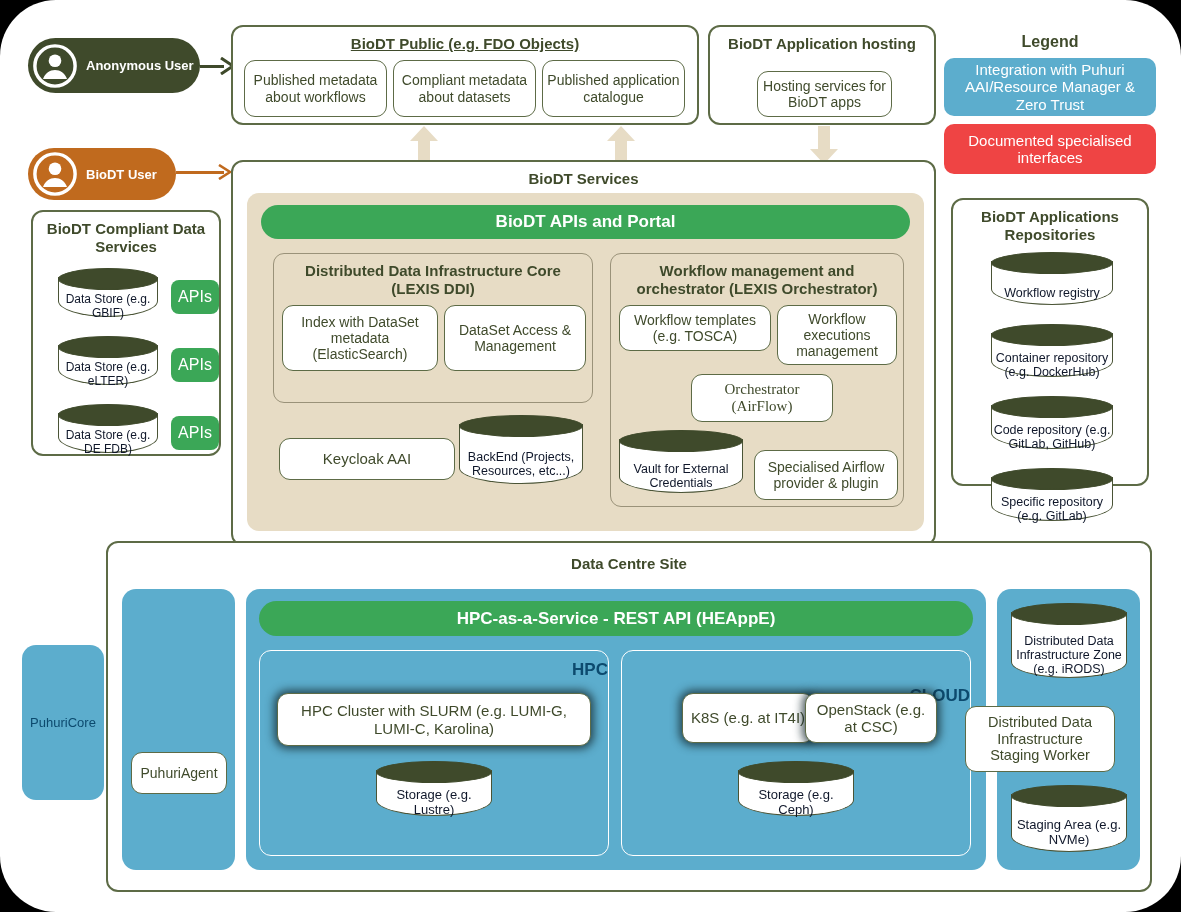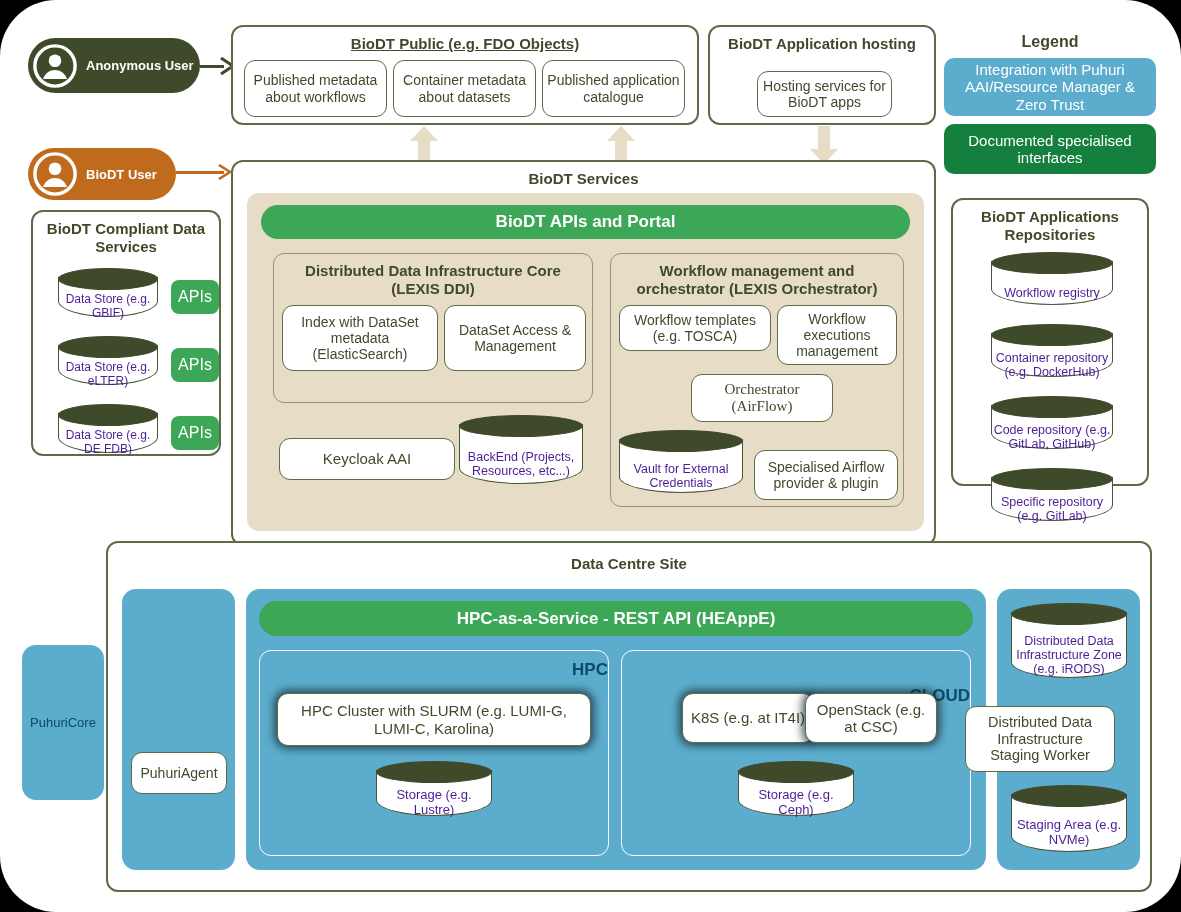--- a/index.html
+++ b/index.html
@@ -56,21 +56,21 @@
   .cyl .top {
     position: absolute; left: 0; right: 0; top: 0; height: 22px;
     background: #3f4a2b;
     border: 1.6px solid #3f4a2b;
     border-radius: 50%;
     box-sizing: border-box;
   }
   .cyl .lbl {
     position: absolute; left: 2px; right: 2px; top: 24px; bottom: 4px;
     display: flex; align-items: center; justify-content: center;
-    text-align: center; line-height: 1.14; color: #4c1d95;
+    text-align: center; line-height: 1.14; color: #0f172a;
   }
 
   
   .userpill {
     border-radius: 999px;
     display: flex;
     align-items: center;
     padding-left: 4px;
   }
   .userpill .label {
@@ -142,21 +142,21 @@
   <div class="abs" style="left:176px; top:168px; width:56px; height:10px; color:#c06a1e;">
     <div class="arrow-line abs" style="left:0; top:3px; width:48px; height:2.5px;"></div>
     <svg class="abs" style="left:42px; top:-4px; width:14px; height:16px;" viewBox="0 0 14 16">
       <path d="M1 1 L12 8 L1 15" fill="none" stroke="#c06a1e" stroke-width="2.6"></path>
     </svg>
   </div>
 
   <div class="abs panel" style="left:231px; top:25px; width:468px; height:100px;">
     <div class="panel-title abs" style="left:0; right:0; top:8px; font-size:15px;text-decoration:underline;">BioDT Public (e.g. FDO Objects)</div>
     <div class="wbox abs" style="left:11px; top:33px; width:143px; height:57px; font-size:14px; padding:0 4px;">Published metadata about workflows</div>
-    <div class="wbox abs" style="left:160px; top:33px; width:143px; height:57px; font-size:14px; padding:0 4px;">Container metadata about datasets</div>
+    <div class="wbox abs" style="left:160px; top:33px; width:143px; height:57px; font-size:14px; padding:0 4px;">Compliant metadata about datasets</div>
     <div class="wbox abs" style="left:309px; top:33px; width:143px; height:57px; font-size:14px; padding:0 4px;">Published application catalogue</div>
   </div>
 
   <div class="abs panel" style="left:708px; top:25px; width:228px; height:100px;">
     <div class="panel-title abs" style="left:0; right:0; top:8px; font-size:15px;">BioDT Application hosting</div>
     <div class="wbox abs" style="left:47px; top:44px; width:135px; height:46px; font-size:14px; padding:0 4px;">Hosting services for BioDT apps</div>
   </div>
 
   <svg class="abs" style="left:409px; top:126px; width:30px; height:38px;" viewBox="0 0 30 38">
     <path d="M15 0 L29 15 L21 15 L21 38 L9 38 L9 15 L1 15 Z" fill="#e7dcc5"></path>
@@ -164,21 +164,21 @@
   <svg class="abs" style="left:606px; top:126px; width:30px; height:38px;" viewBox="0 0 30 38">
     <path d="M15 0 L29 15 L21 15 L21 38 L9 38 L9 15 L1 15 Z" fill="#e7dcc5"></path>
   </svg>
   <svg class="abs" style="left:809px; top:126px; width:30px; height:38px;" viewBox="0 0 30 38">
     <path d="M15 38 L29 23 L21 23 L21 0 L9 0 L9 23 L1 23 Z" fill="#e7dcc5"></path>
   </svg>
 
   <div class="abs" style="left:944px; top:25px; width:212px; height:160px;">
     <div class="panel-title abs" style="left:0; right:0; top:8px; font-size:16px;">Legend</div>
     <div class="legend-box abs" style="left:0; top:33px; width:212px; height:58px; background:#5cadcd; font-size:15px; padding:0 6px;">Integration with Puhuri AAI/Resource Manager &amp; Zero Trust</div>
-    <div class="legend-box abs" style="left:0; top:99px; width:212px; height:50px; background:#15803d; font-size:15px; padding:0 6px;">Documented specialised interfaces</div>
+    <div class="legend-box abs" style="left:0; top:99px; width:212px; height:50px; background:#ef4444; font-size:15px; padding:0 6px;">Documented specialised interfaces</div>
   </div>
 
   <div class="abs panel" style="left:31px; top:210px; width:190px; height:246px;">
     <div class="panel-title abs" style="left:6px; right:6px; top:8px; font-size:15px;">BioDT Compliant Data Services</div>
 
     <div class="cyl" style="left:25px; top:56px; width:100px; height:58px;">
       <div class="body"></div>
       <div class="top"></div>
       <div class="lbl" style="font-size:12px;">Data Store (e.g. GBIF)</div>
     </div>

